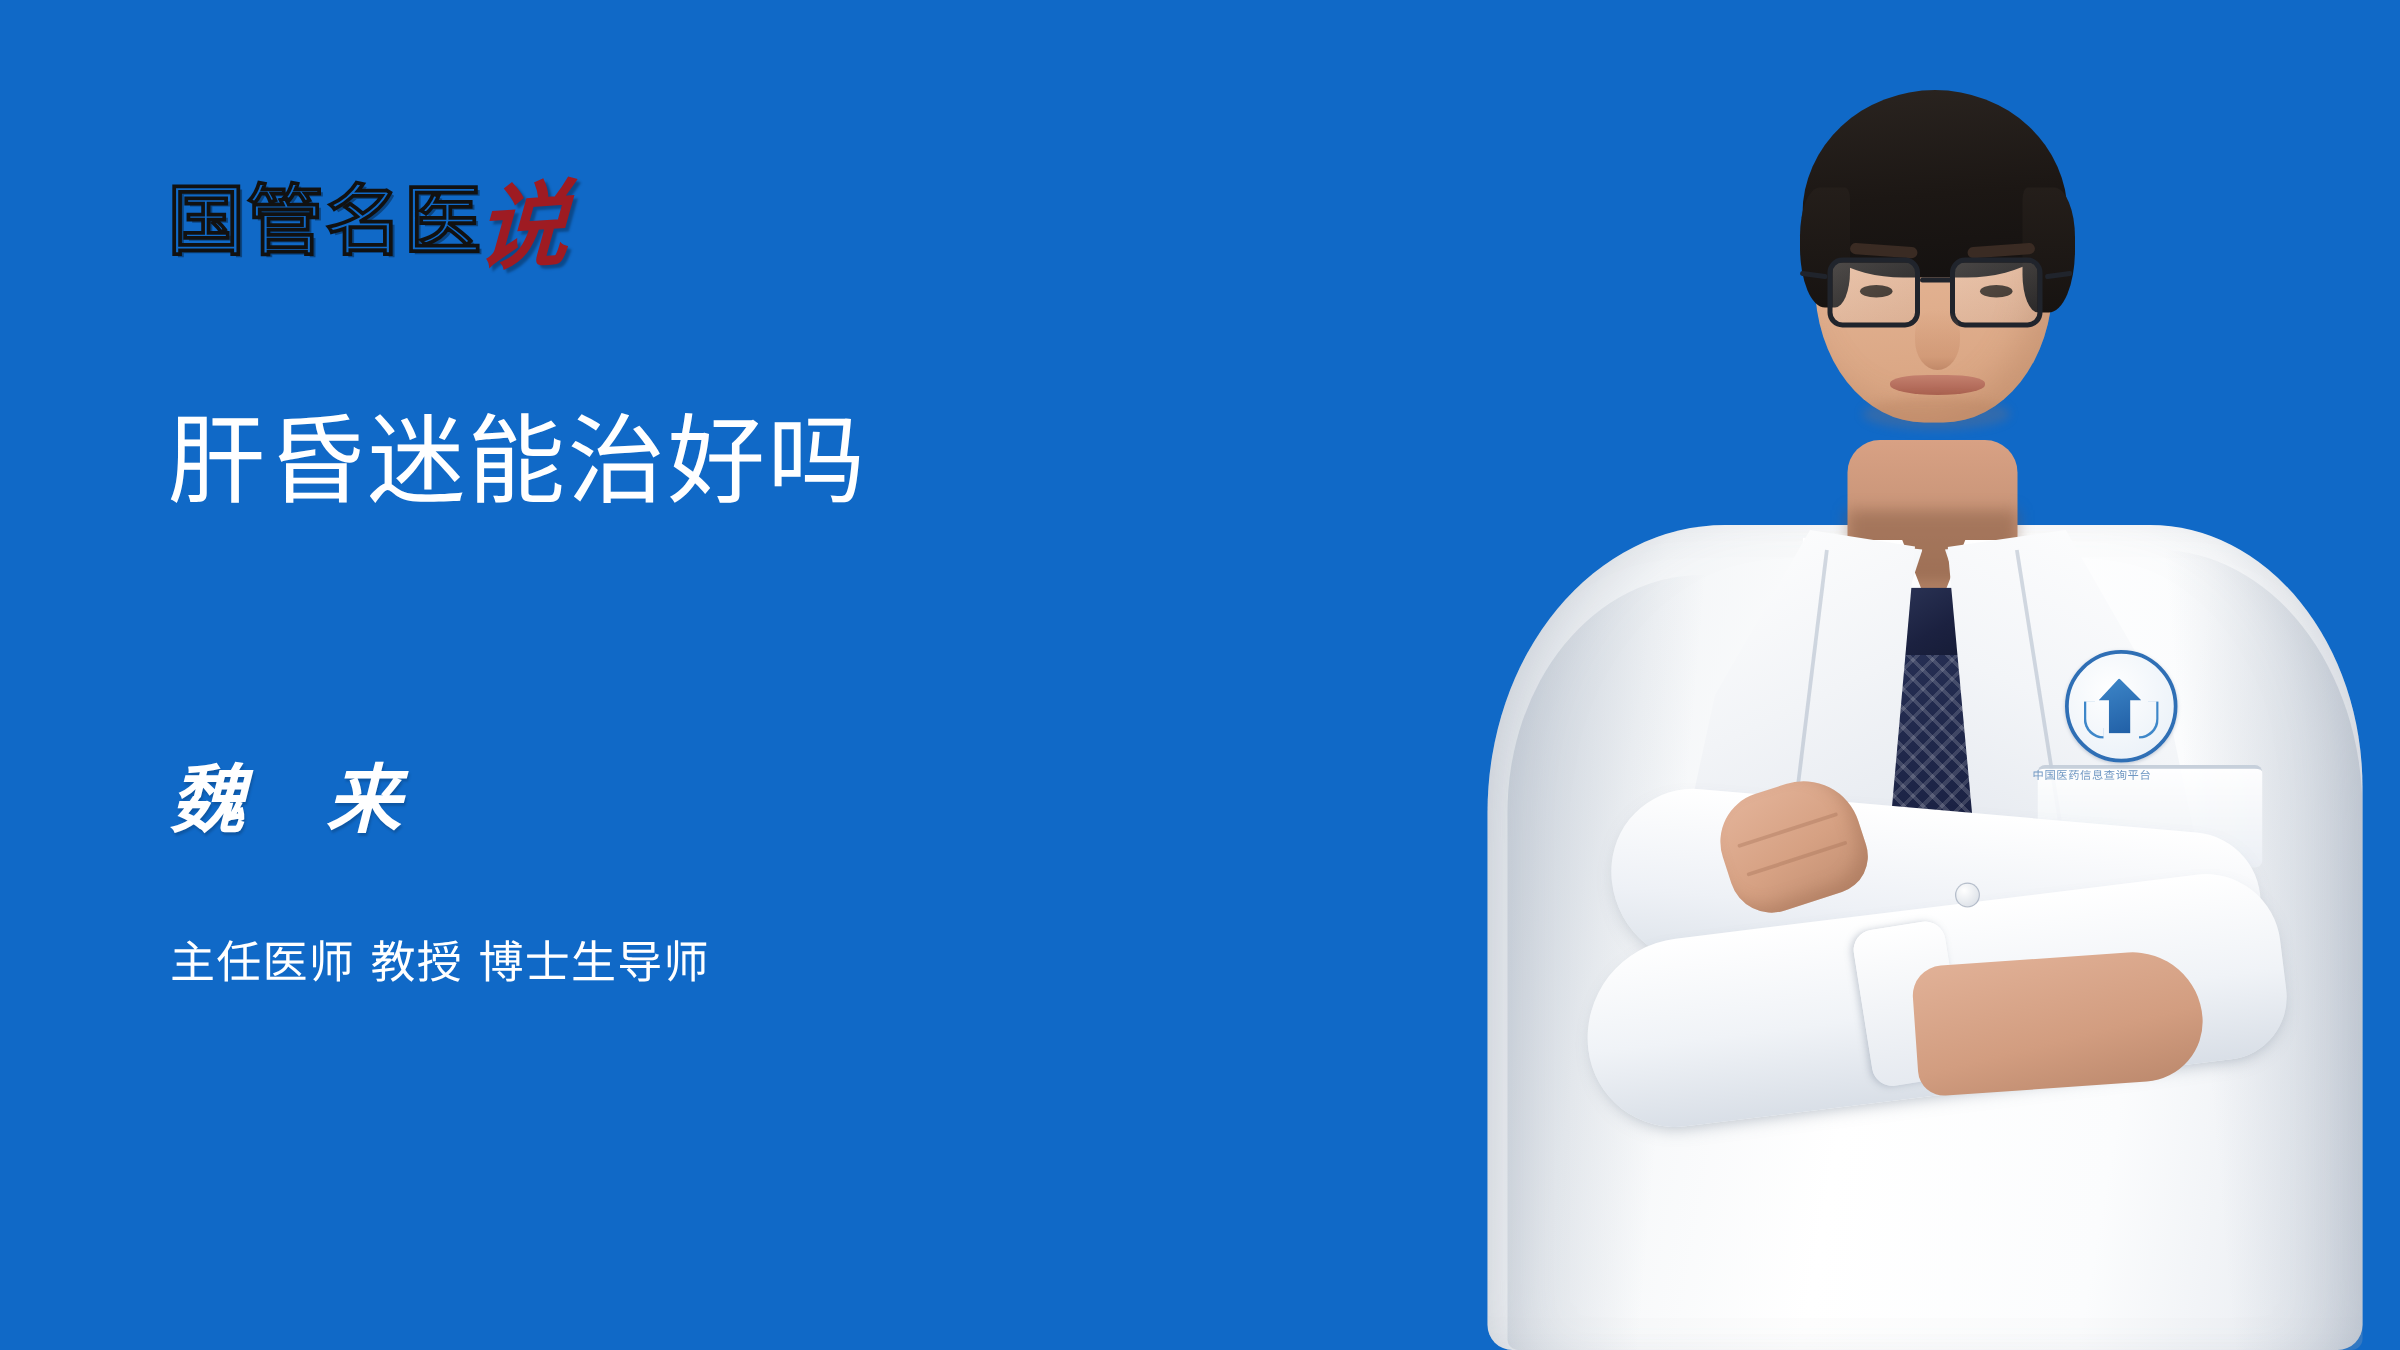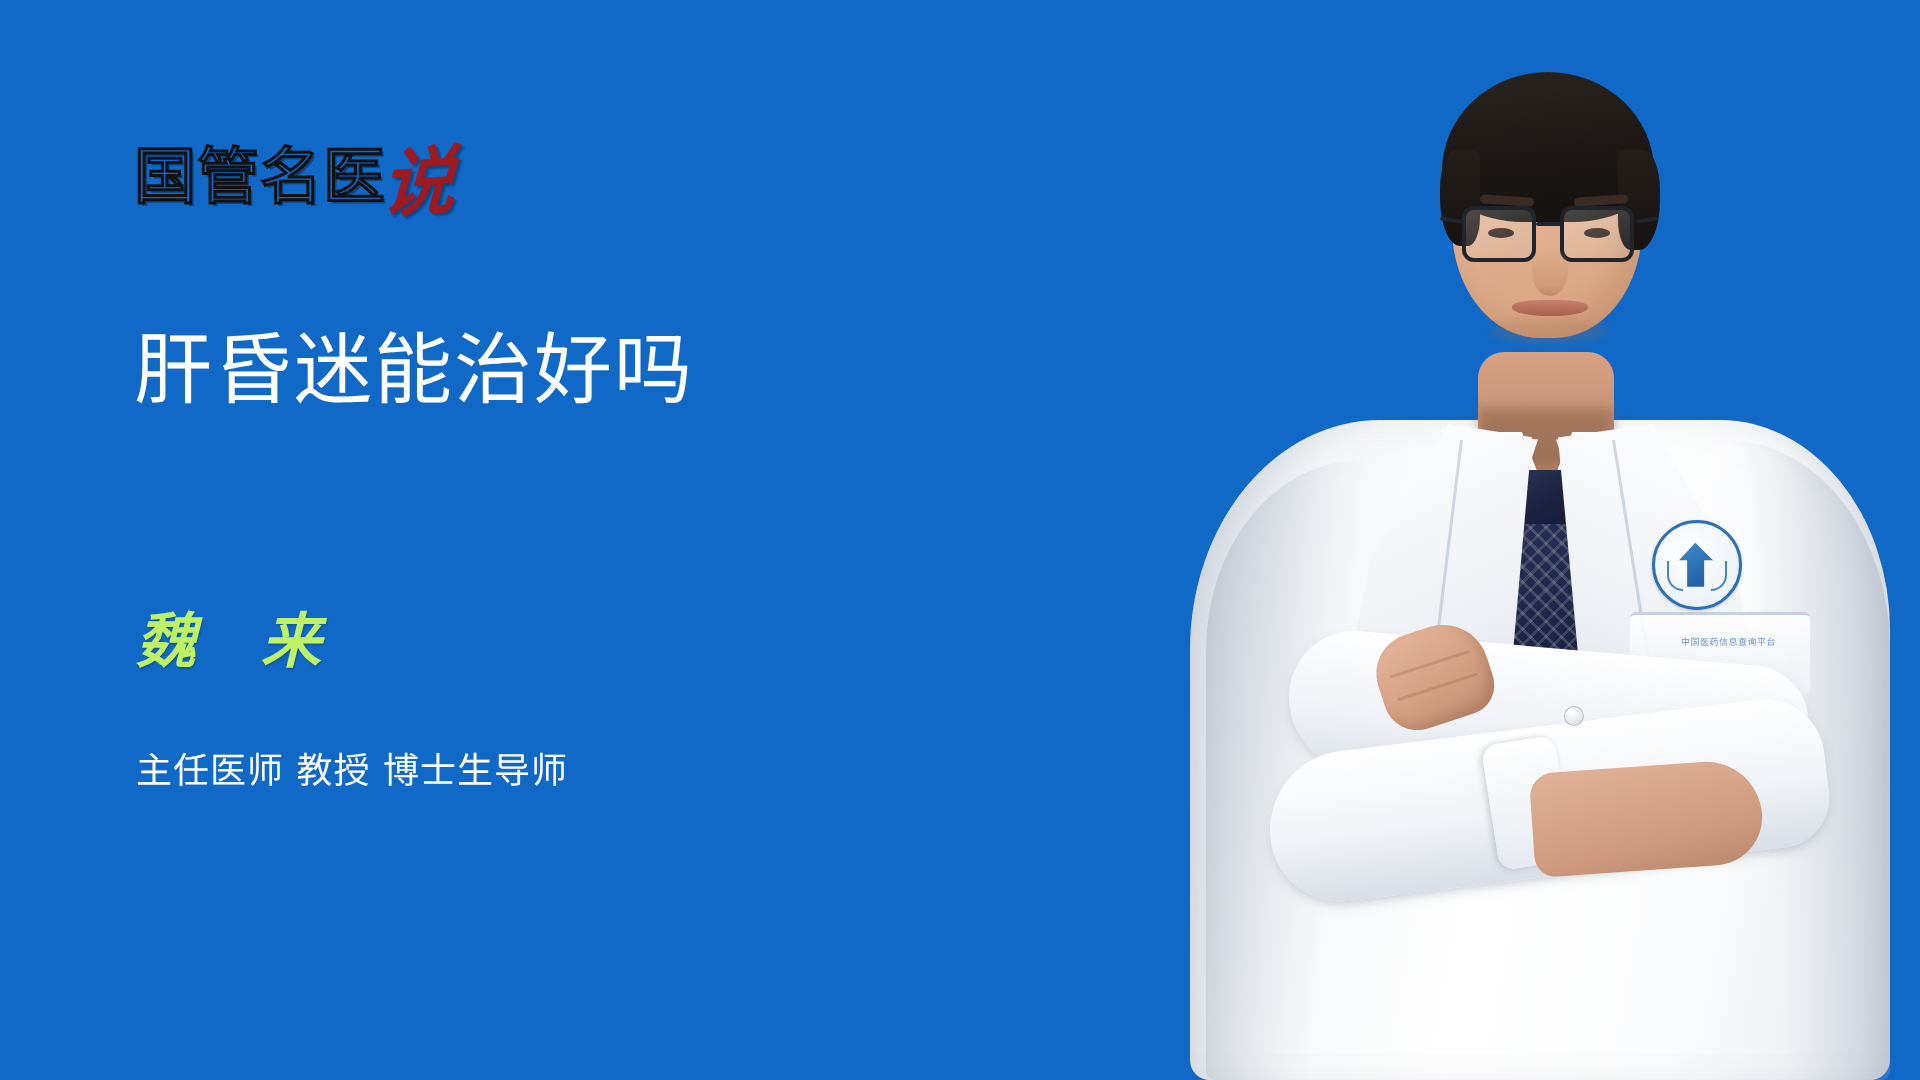--- a/index.html
+++ b/index.html
@@ -80,21 +80,21 @@
     text-align: right;
   }
 
   
   .speaker-name {
     position: absolute;
     left: 136px;
     top: 578px;
     font-size: 60px;
     line-height: 72px;
-    color: #bef264;
+    color: #ffffff;
     font-weight: 700;
     font-style: italic;
     letter-spacing: 22px;
     font-family: "DejaVu Serif", "Liberation Serif", serif;
     white-space: nowrap;
     text-shadow: 1px 2px 2px rgba(0,0,0,0.18);
   }
 
   
   .credentials {
@@ -311,27 +311,27 @@
     width: 16px; height: 30px;
     border: 2px solid #3e87c9;
     border-top: none; border-right: none;
     border-radius: 0 0 0 16px;
   }
   .emblem-wheat-l { left: -4px; }
   .emblem-wheat-r { right: -4px; transform: scaleX(-1); }
   .emblem-label {
     position: absolute;
     left: 466px;
-    top: 637px;
+    top: 616px;
     width: 150px;
     font-size: 9px;
     line-height: 11px;
     color: #6f97c2;
     letter-spacing: 0.5px;
-    text-align: right;
+    text-align: left;
     filter: blur(0.4px);
     font-family: "DejaVu Sans", sans-serif;
     white-space: nowrap;
     overflow: hidden;
   }
 
   
   .arm-lower {
     position: absolute;
     left: 108px;

